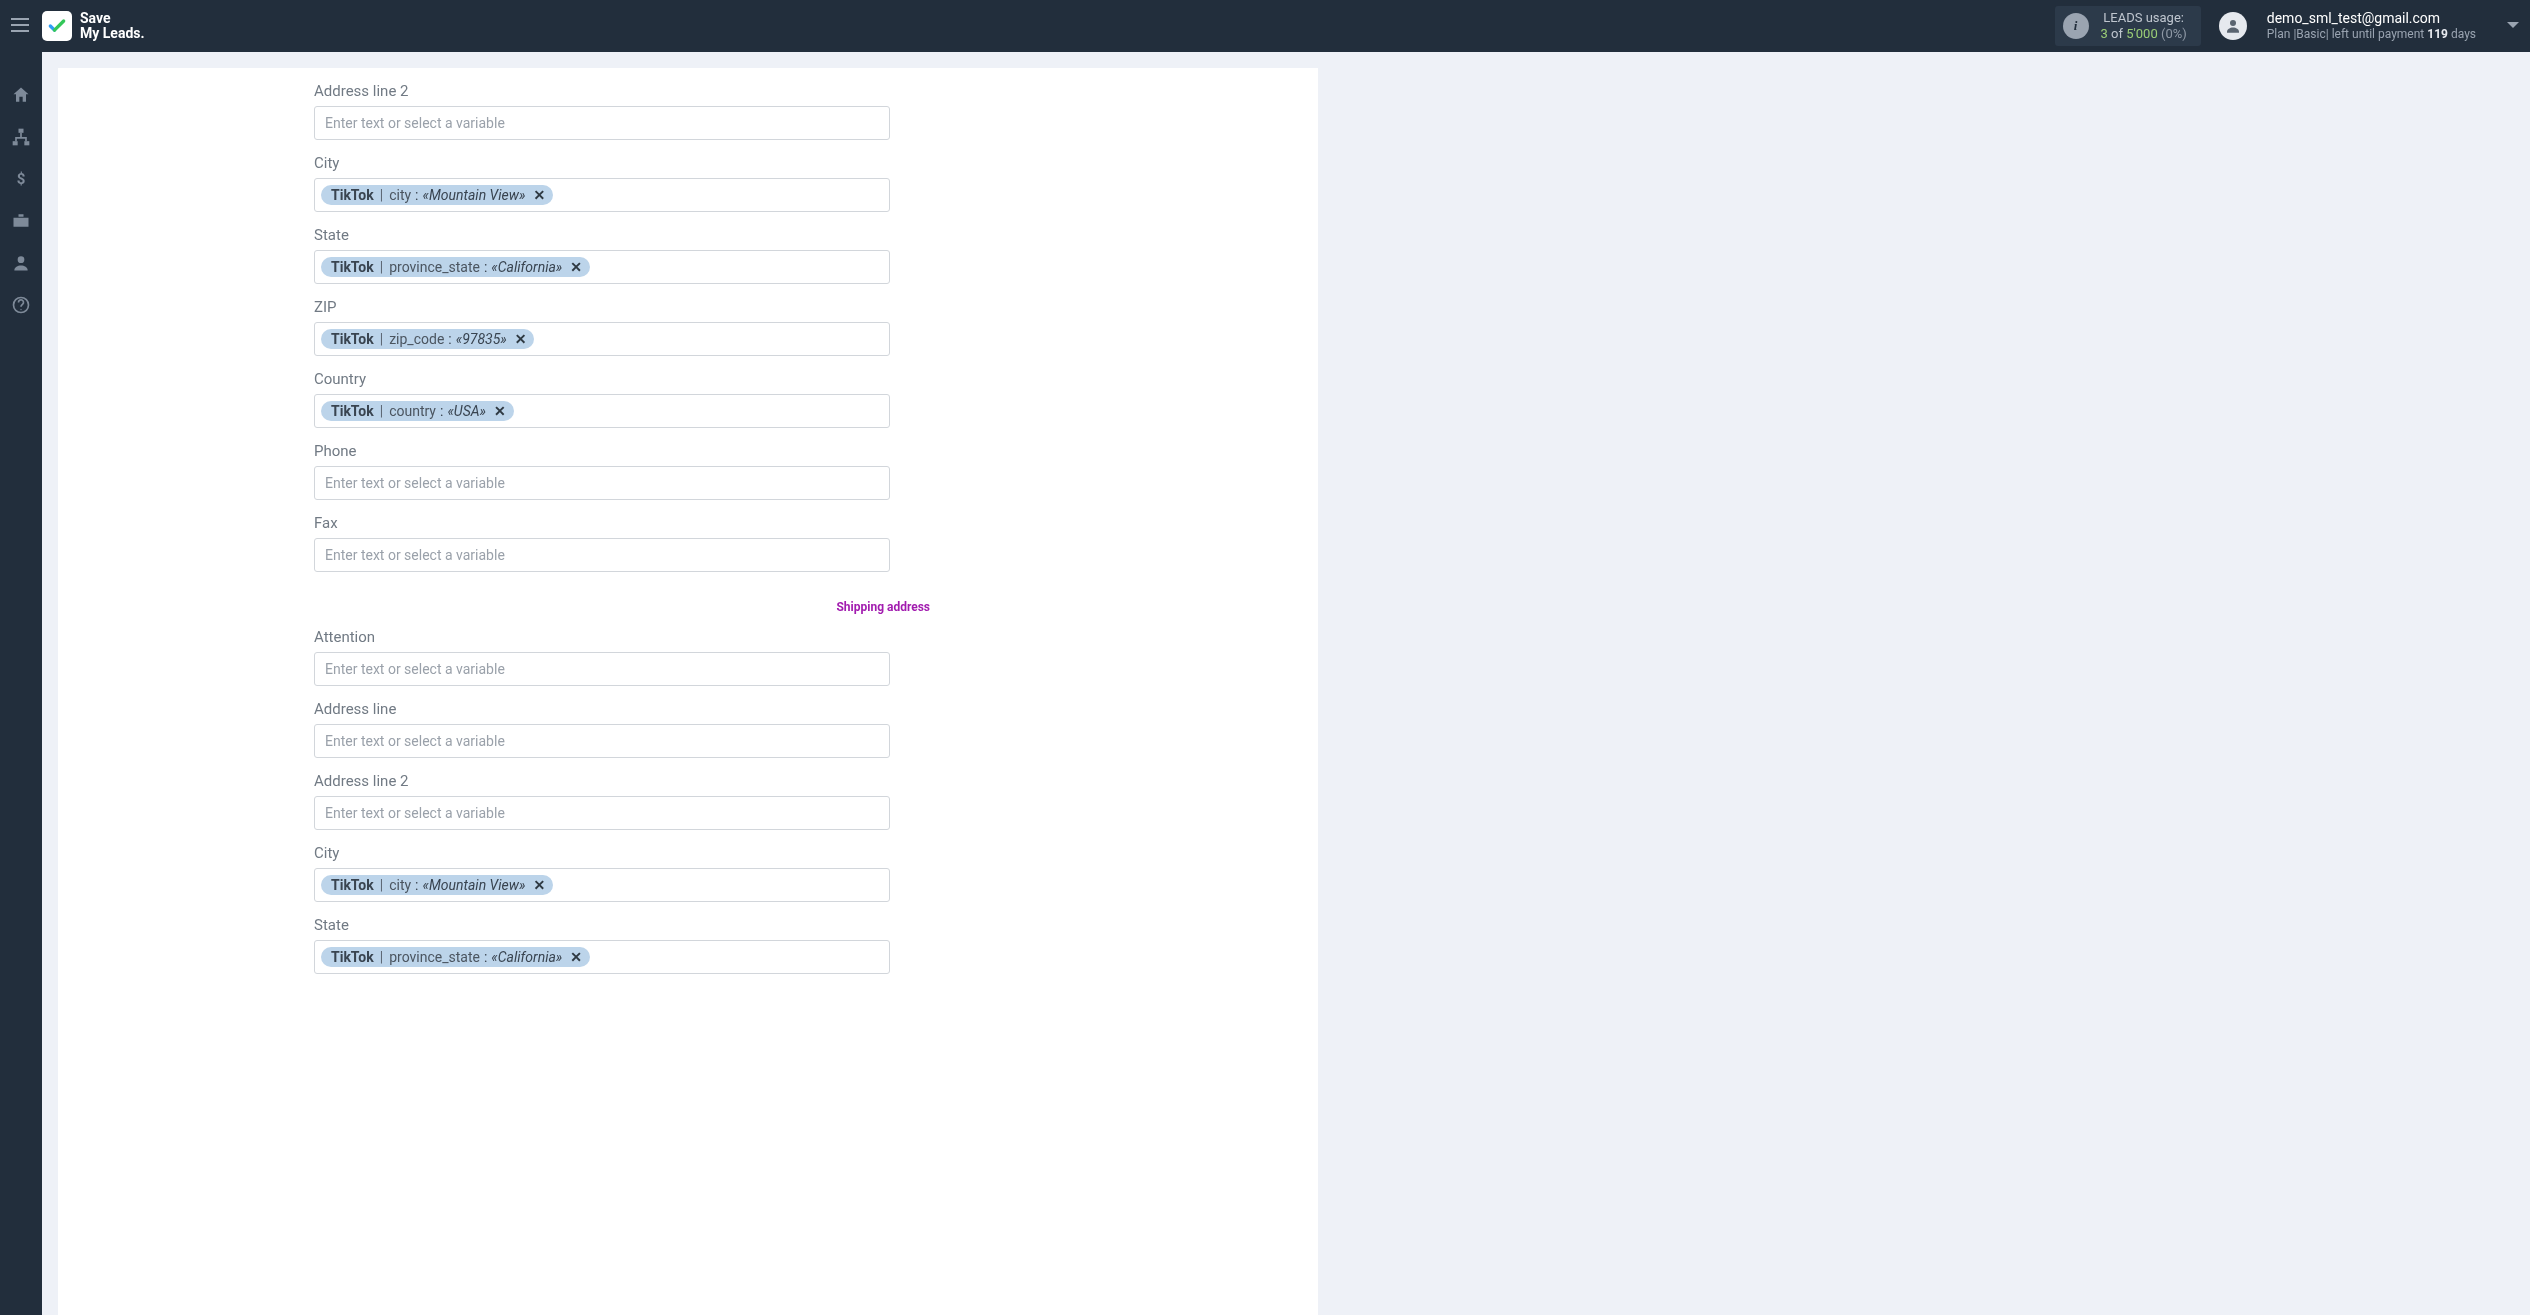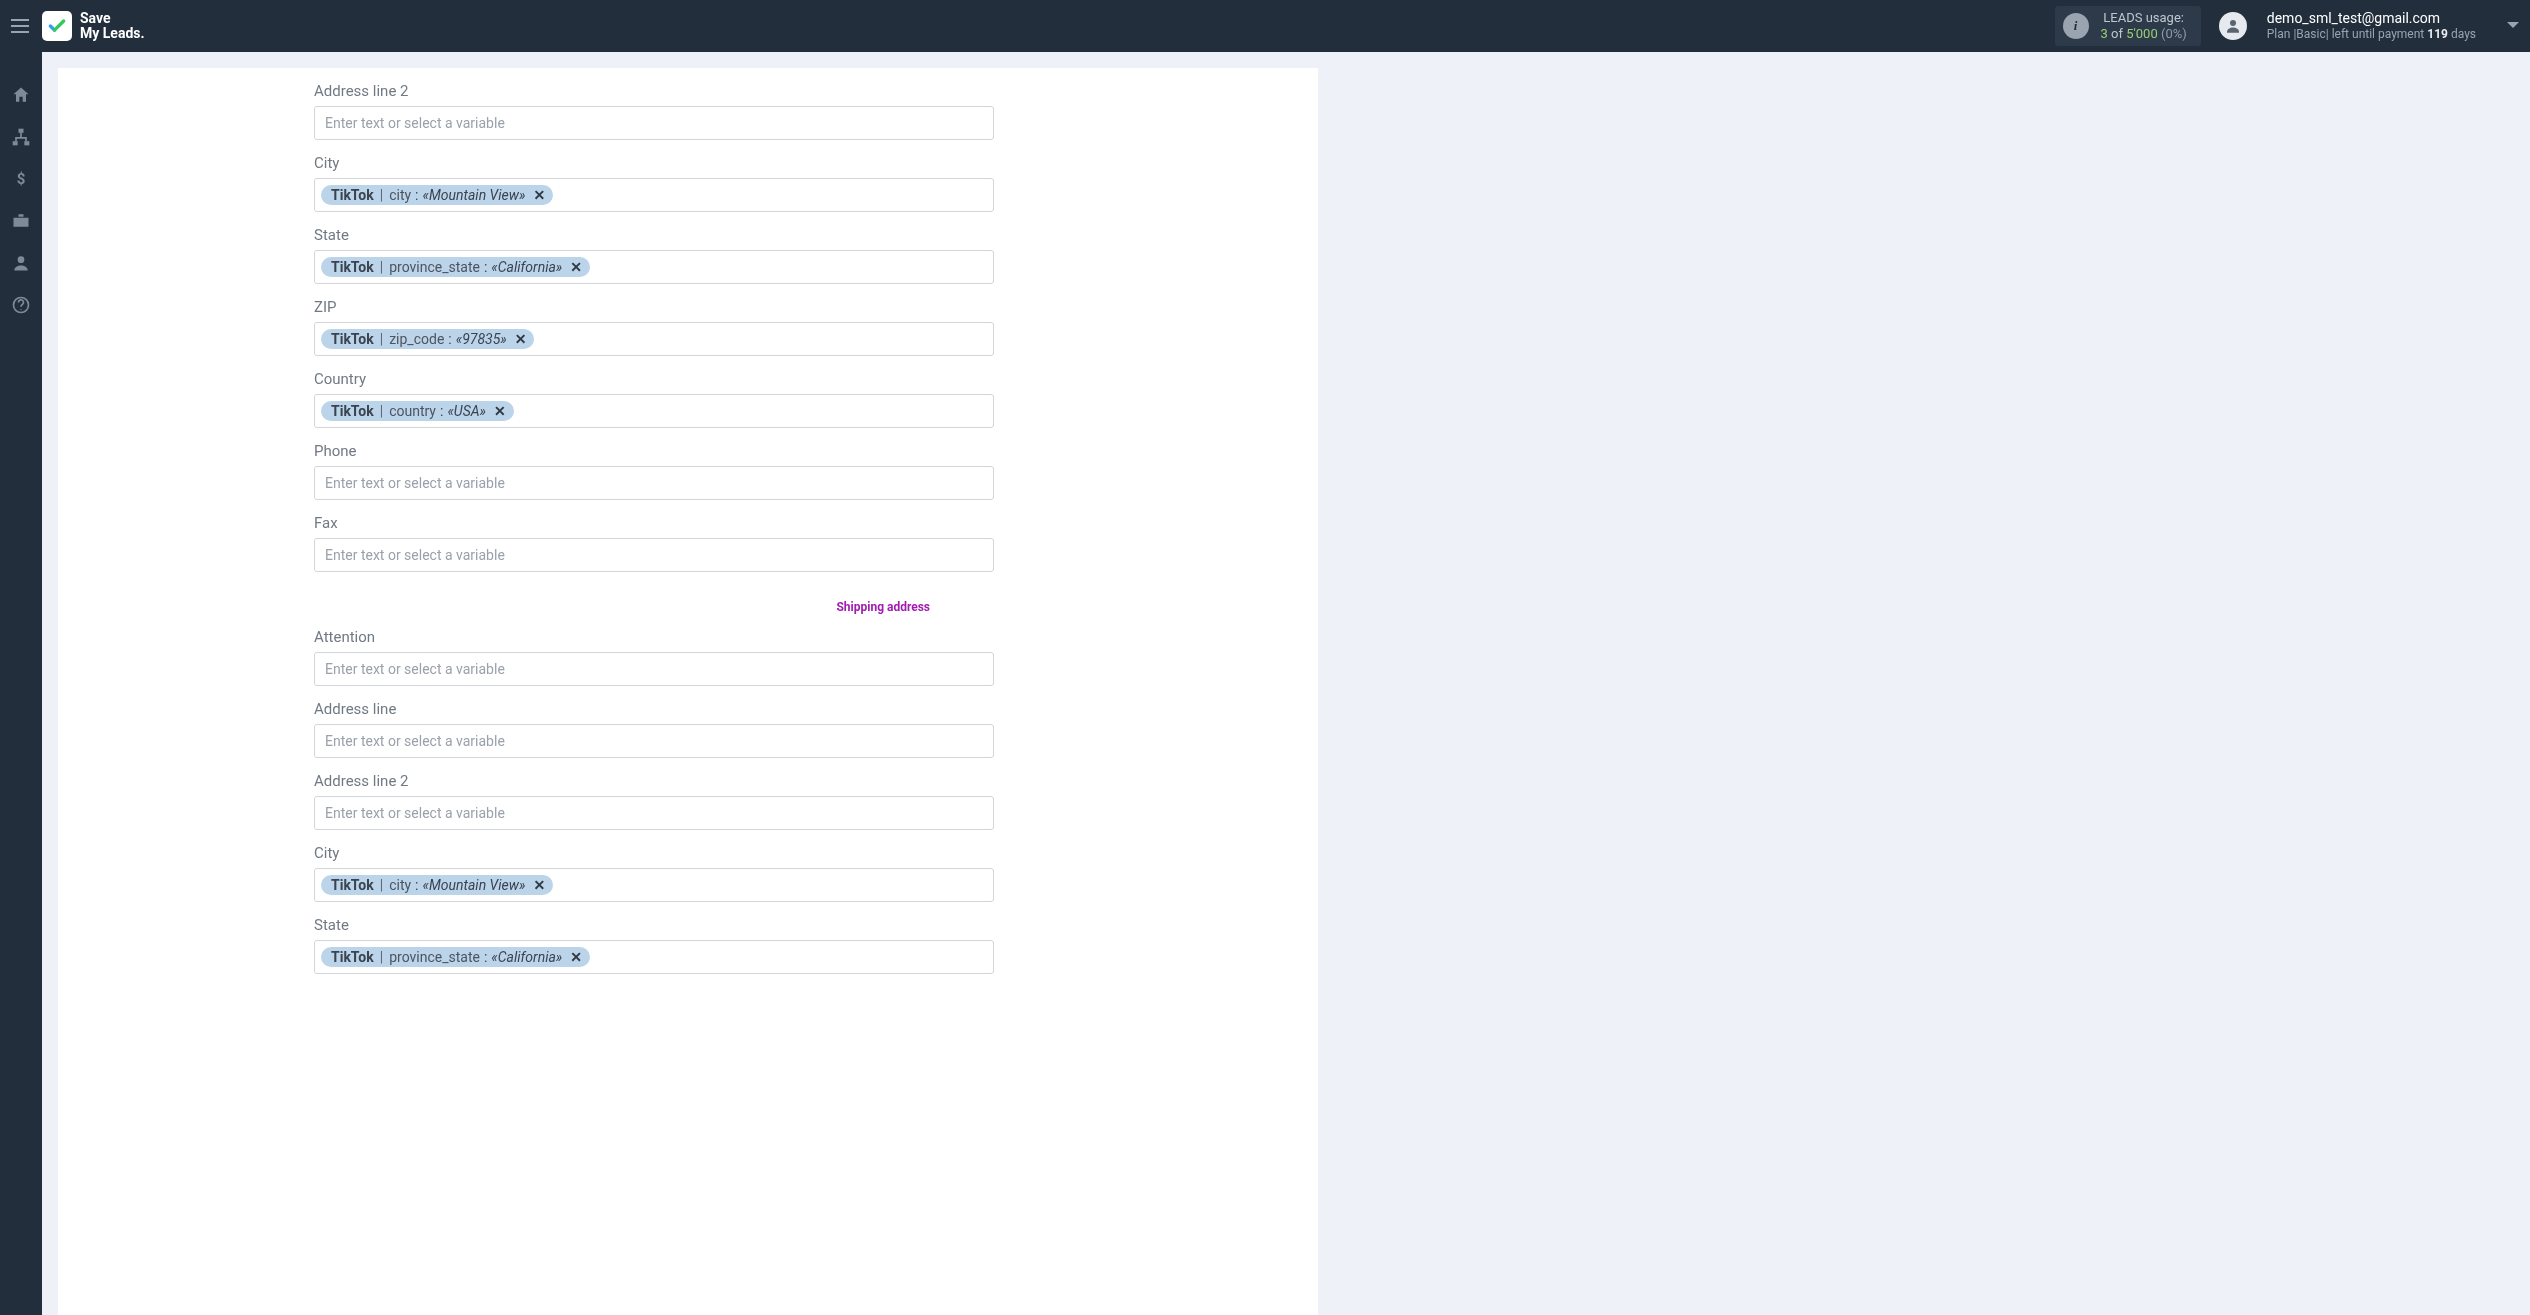--- a/index.html
+++ b/index.html
@@ -10,21 +10,21 @@
   .header {
     height: 52px;
     background: #222e3c;
     display: flex;
     align-items: center;
     color: #fff;
     flex-shrink: 0;
     padding: 0 10px 0 6px;
     justify-content: space-between;
   }
-  .header-left { display: flex; align-items: center; gap: 8px; }
+  .header-left { display: flex; align-items: flex-start; gap: 8px; }
   .menu-btn { width: 28px; height: 28px; display: flex; align-items: center; justify-content: center; cursor: pointer; color: #9aa4b1; }
   .logo-box {
     width: 30px; height: 30px; background: #fff; border-radius: 5px;
     display: flex; align-items: center; justify-content: center;
   }
   .brand { display: flex; flex-direction: column; line-height: 1.05; font-weight: 700; font-size: 14px; }
   .header-right { display: flex; align-items: center; gap: 18px; }
   .usage-box {
     background: #2c3a4a; border-radius: 3px; height: 40px; padding: 4px 14px 4px 8px;
     display: flex; align-items: center; gap: 12px; font-size: 13px;
@@ -60,21 +60,21 @@
   .card {
     background: #fff; margin: 16px; width: 1260px; min-height: 100%;
     padding-bottom: 60px;
   }
   .form { padding: 0 0 0 256px; width: 872px; }
 
   .field-label { color: #717a84; font-size: 15px; margin: 14px 0 6px; }
   .section-title { color: #a21caf; font-weight: 700; font-size: 12px; margin: 28px 0 4px; text-align: right; }
 
   .input {
-    width: 680px; min-height: 34px; border: 1px solid #d2d6db; border-radius: 3px;
+    width: 576px; min-height: 34px; border: 1px solid #d2d6db; border-radius: 3px;
     background: #fff; display: flex; align-items: center; padding: 3px 6px; gap: 6px;
     font-size: 14px; color: #9aa1aa;
   }
   .input.placeholder-only { color: #9aa1aa; padding-left: 10px; }
   .chip {
     display: inline-flex; align-items: center; gap: 4px;
     background: #bcd4ea; color: #394450; border-radius: 12px;
     padding: 2px 8px 2px 10px; font-size: 14px;
   }
   .chip .src { font-weight: 700; }

